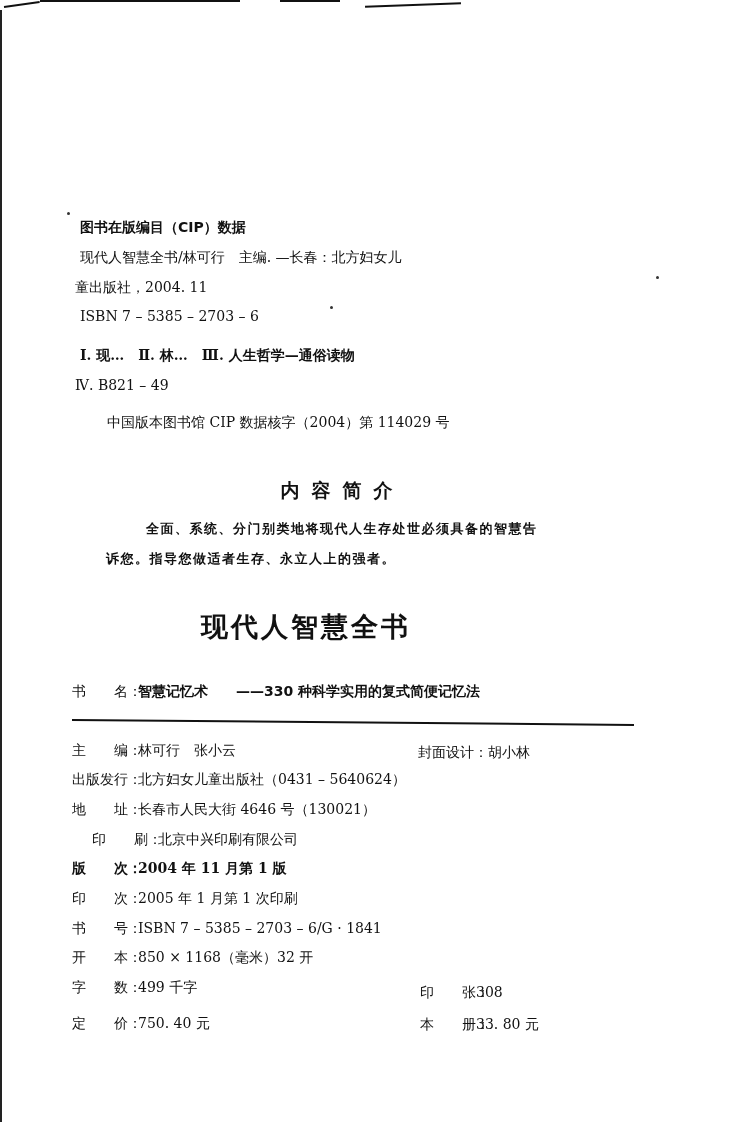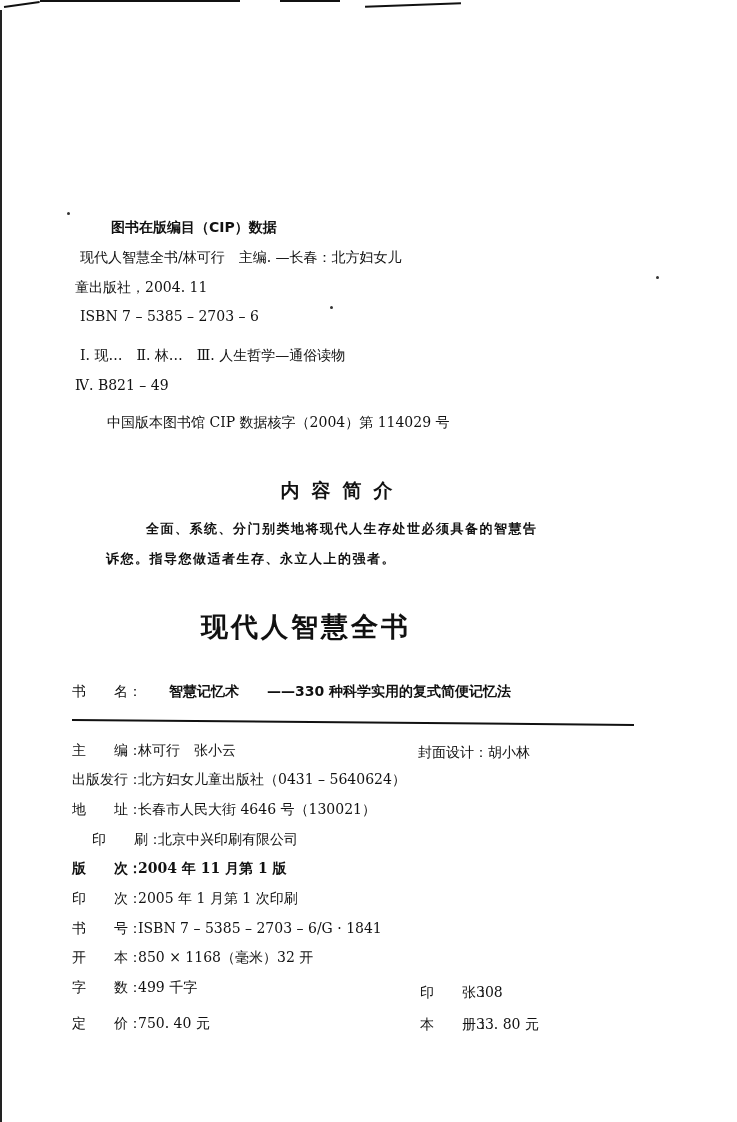--- a/index.html
+++ b/index.html
@@ -12,21 +12,21 @@
       position: absolute; left: 0; top: 10px; width: 2px; height: 1112px; background: #222;
     }
     .top-line { position: absolute; height: 2px; background: #111; }
     .t1 { left: 4px; top: 6px; width: 36px; transform: rotate(-8deg); transform-origin: left; }
     .t2 { left: 40px; top: 0px; width: 200px; }
     .t3 { left: 280px; top: 0px; width: 60px; }
     .t4 { left: 365px; top: 4px; width: 96px; transform: rotate(-2deg); }
     .speck { position: absolute; width: 3px; height: 3px; background: #333; border-radius: 50%; }
 
     .line { position: absolute; white-space: nowrap; font-size: 14px; line-height: 18px; }
-    .bold { font-weight: bold; font-family: "DejaVu Sans", "Liberation Sans", sans-serif; margin-left: 31px; }
+    .bold { font-weight: bold; font-family: "DejaVu Sans", "Liberation Sans", sans-serif; }
 
     .section-title {
       position: absolute; left: 0; width: 685px; text-align: center;
       font-family: "DejaVu Sans", "Liberation Sans", sans-serif; font-weight: bold;
       font-size: 19px; letter-spacing: 12px; top: 478px;
     }
     .intro { position: absolute; font-size: 13px; line-height: 18px; white-space: nowrap; letter-spacing: 1.5px; font-weight: bold; }
     .book-title {
       position: absolute; left: 0; width: 612px; text-align: center; top: 609px;
       font-family: "DejaVu Sans", "Liberation Sans", sans-serif; font-weight: bold;
@@ -53,21 +53,21 @@
 <div class="top-line t4"></div>
 <div class="speck" style="left:67px;top:212px;"></div>
 <div class="speck" style="left:330px;top:306px;"></div>
 <div class="speck" style="left:656px;top:276px;"></div>
 
 <div>
   <div class="line bold" style="left:80px;top:218px;">图书在版编目（CIP）数据</div>
   <div class="line" style="left:80px;top:248px;">现代人智慧全书/林可行　主编. —长春：北方妇女儿</div>
   <div class="line" style="left:75px;top:278px;">童出版社，2004. 11</div>
   <div class="line" style="left:80px;top:307px;">ISBN 7 – 5385 – 2703 – 6</div>
-  <div class="line" style="left:80px;top:346px;">Ⅰ. 现…　Ⅱ. 林…　Ⅲ. 人生哲学—通俗读物</div>
+  <div class="line" style="left:80px;top:346px;font-weight:bold;">Ⅰ. 现…　Ⅱ. 林…　Ⅲ. 人生哲学—通俗读物</div>
   <div class="line" style="left:75px;top:376px;">Ⅳ. B821 – 49</div>
   <div class="line" style="left:80px;top:413px;margin-left:27px;">中国版本图书馆 CIP 数据核字（2004）第 114029 号</div>
 </div>
 
 <div class="section-title">内容简介</div>
 <div class="intro" style="left:146px;top:520px;">全面、系统、分门别类地将现代人生存处世必须具备的智慧告</div>
 <div class="intro" style="left:106px;top:550px;">诉您。指导您做适者生存、永立人上的强者。</div>
 
 <div class="book-title">现代人智慧全书</div>
 

